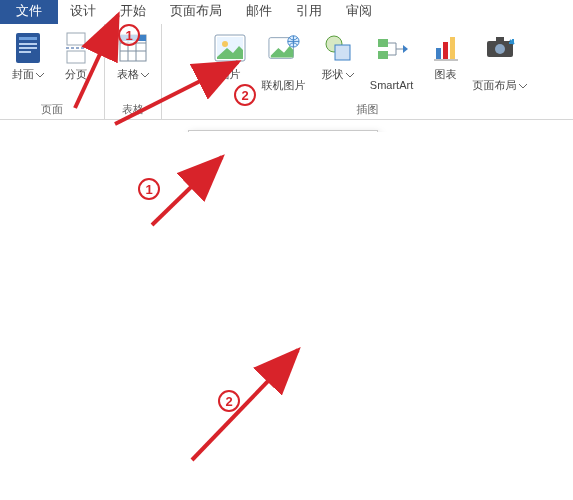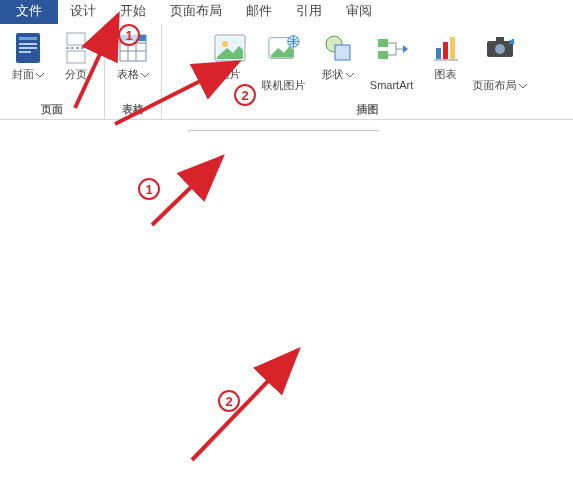--- a/index.html
+++ b/index.html
@@ -4,21 +4,21 @@
 <style>
   * { box-sizing: border-box; margin: 0; padding: 0; font-family: "Microsoft YaHei", "Segoe UI", sans-serif; }
   body { background: #fff; width: 573px; }
   .ribbon-tabs { display: flex; align-items: flex-end; height: 24px; }
   .ribbon-tab-file { background: #2b579a; color: #fff; font-size: 13px; padding: 4px 16px; display: flex; align-items: center; }
   .ribbon-tab { font-size: 13px; color: #444; padding: 4px 12px; display: flex; align-items: center; cursor: pointer; }
   .ribbon-tab.active { color: #2b579a; border-bottom: 2px solid #2b579a; }
   .ribbon-content { display: flex; border-bottom: 1px solid #d6d6d6; height: 96px; }
   .ribbon-group { display: flex; flex-direction: column; align-items: center; border-right: 1px solid #d6d6d6; padding: 4px 4px 2px 4px; }
   .ribbon-group-items { display: flex; flex: 1; align-items: flex-start; }
-  .ribbon-group-label { font-size: 11px; color: #666; padding-top: 2px; font-weight: bold; }
+  .ribbon-group-label { font-size: 11px; color: #666; padding-top: 2px; }
   .rbn-btn { display: flex; flex-direction: column; align-items: center; justify-content: flex-start; width: 48px; padding-top: 4px; cursor: pointer; }
   .rbn-btn.wide { width: 60px; gap: 11px; }
   .rbn-icon { width: 32px; height: 32px; display: flex; align-items: center; justify-content: center; }
   .rbn-btn-label { font-size: 11px; color: #444; text-align: center; line-height: 13px; margin-top: 4px; }
   .drop-caret { margin-left: 2px; }
   .drop-caret svg { display: inline-block; vertical-align: middle; }
 
   
   .layout-anchor { position: relative; margin-left: 190px; margin-top: 12px; width: 0; height: 0; }
   .layout-handle {

